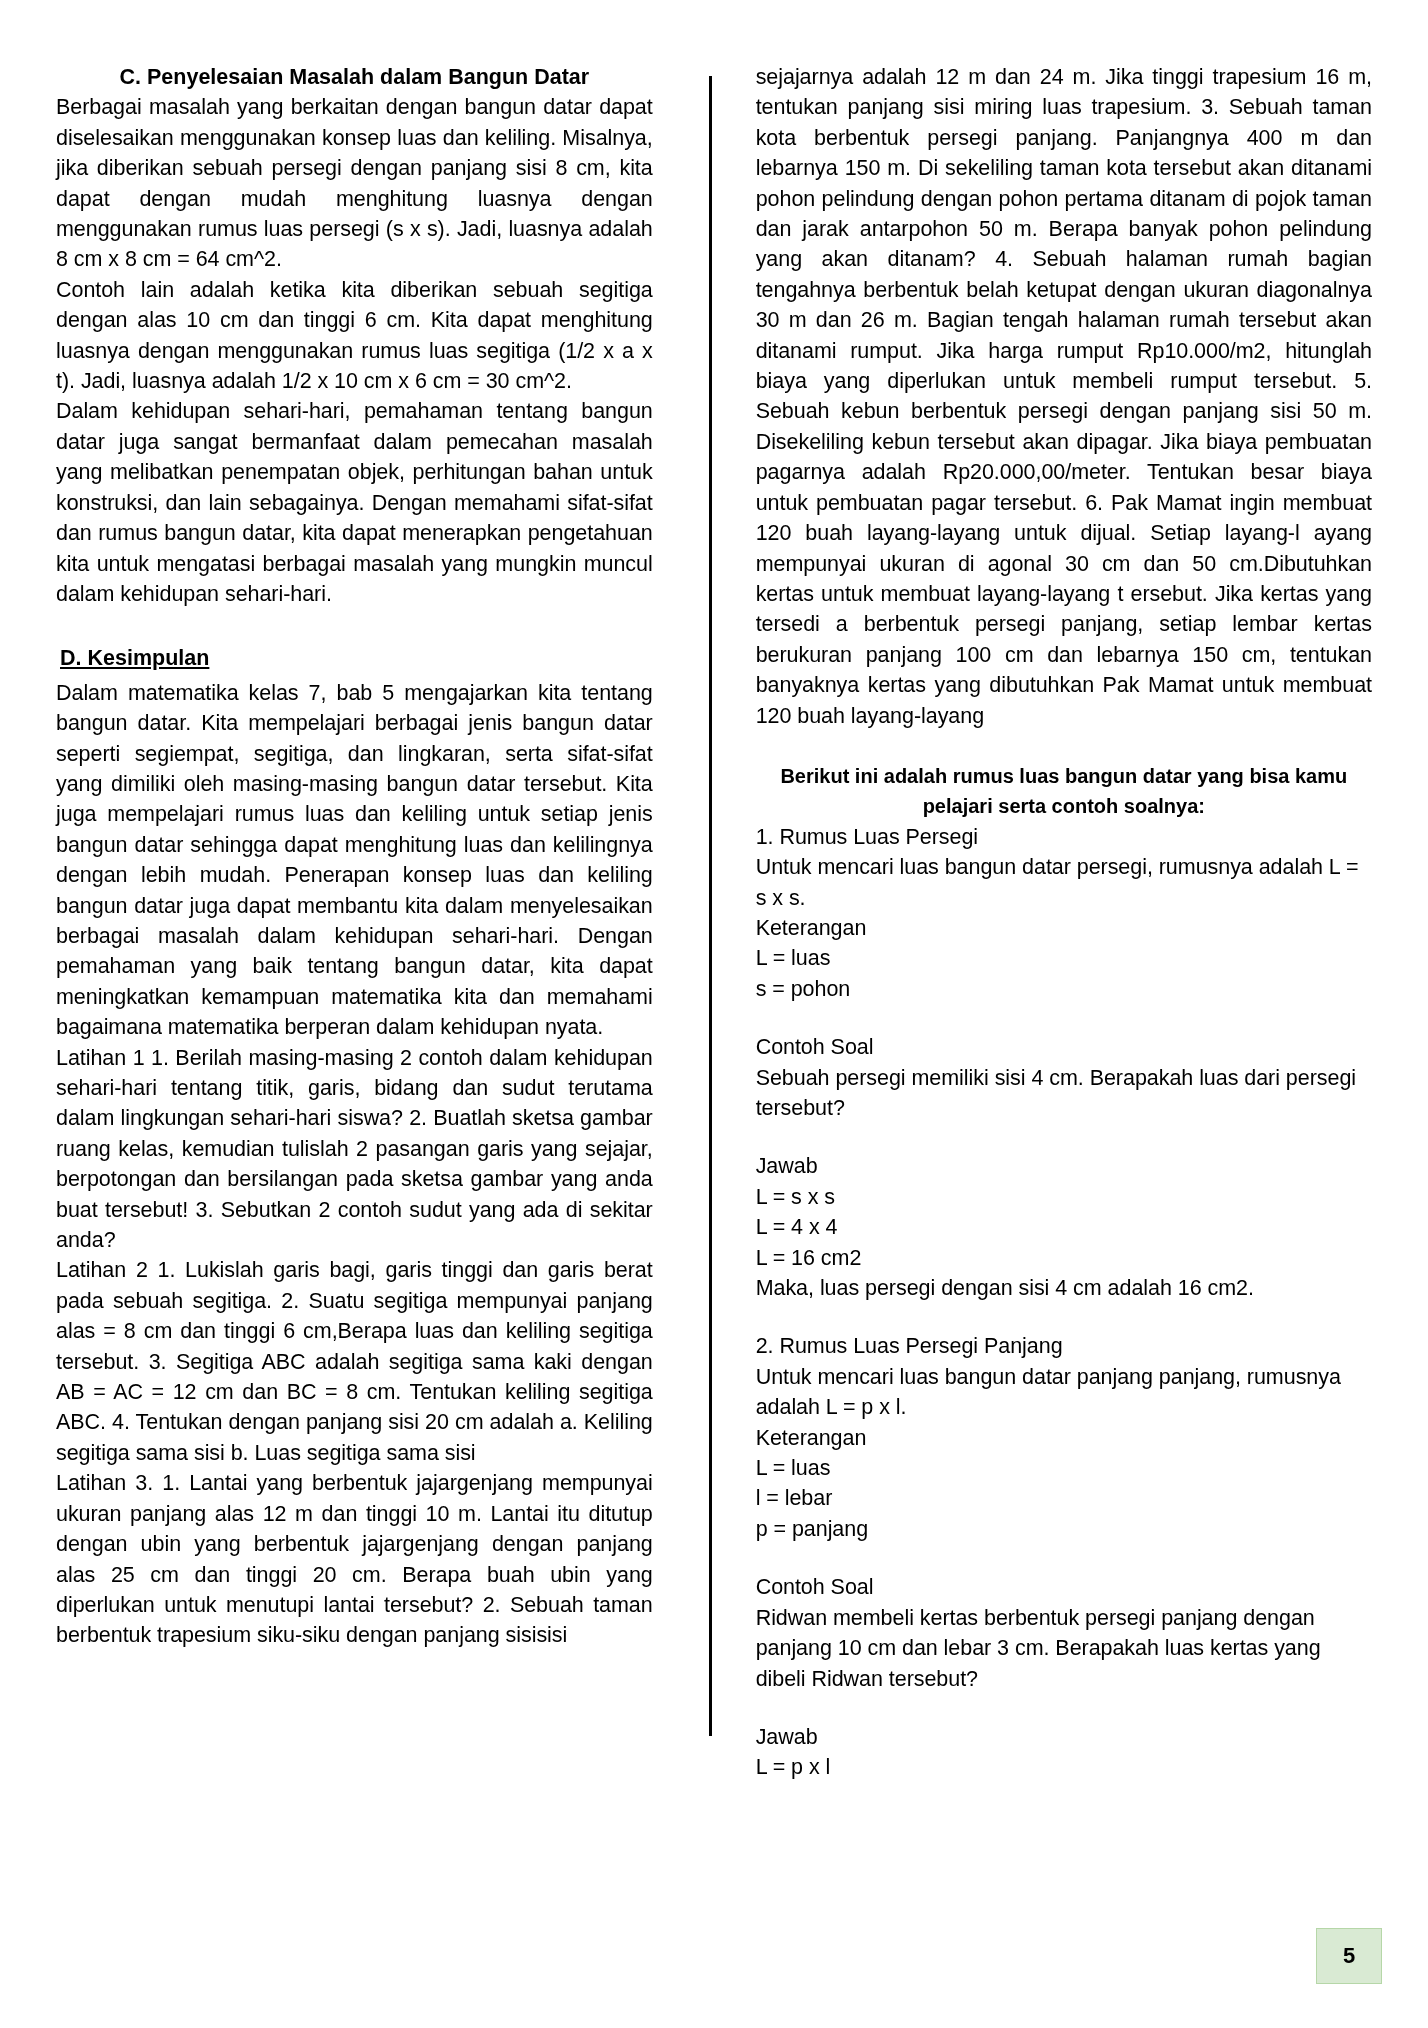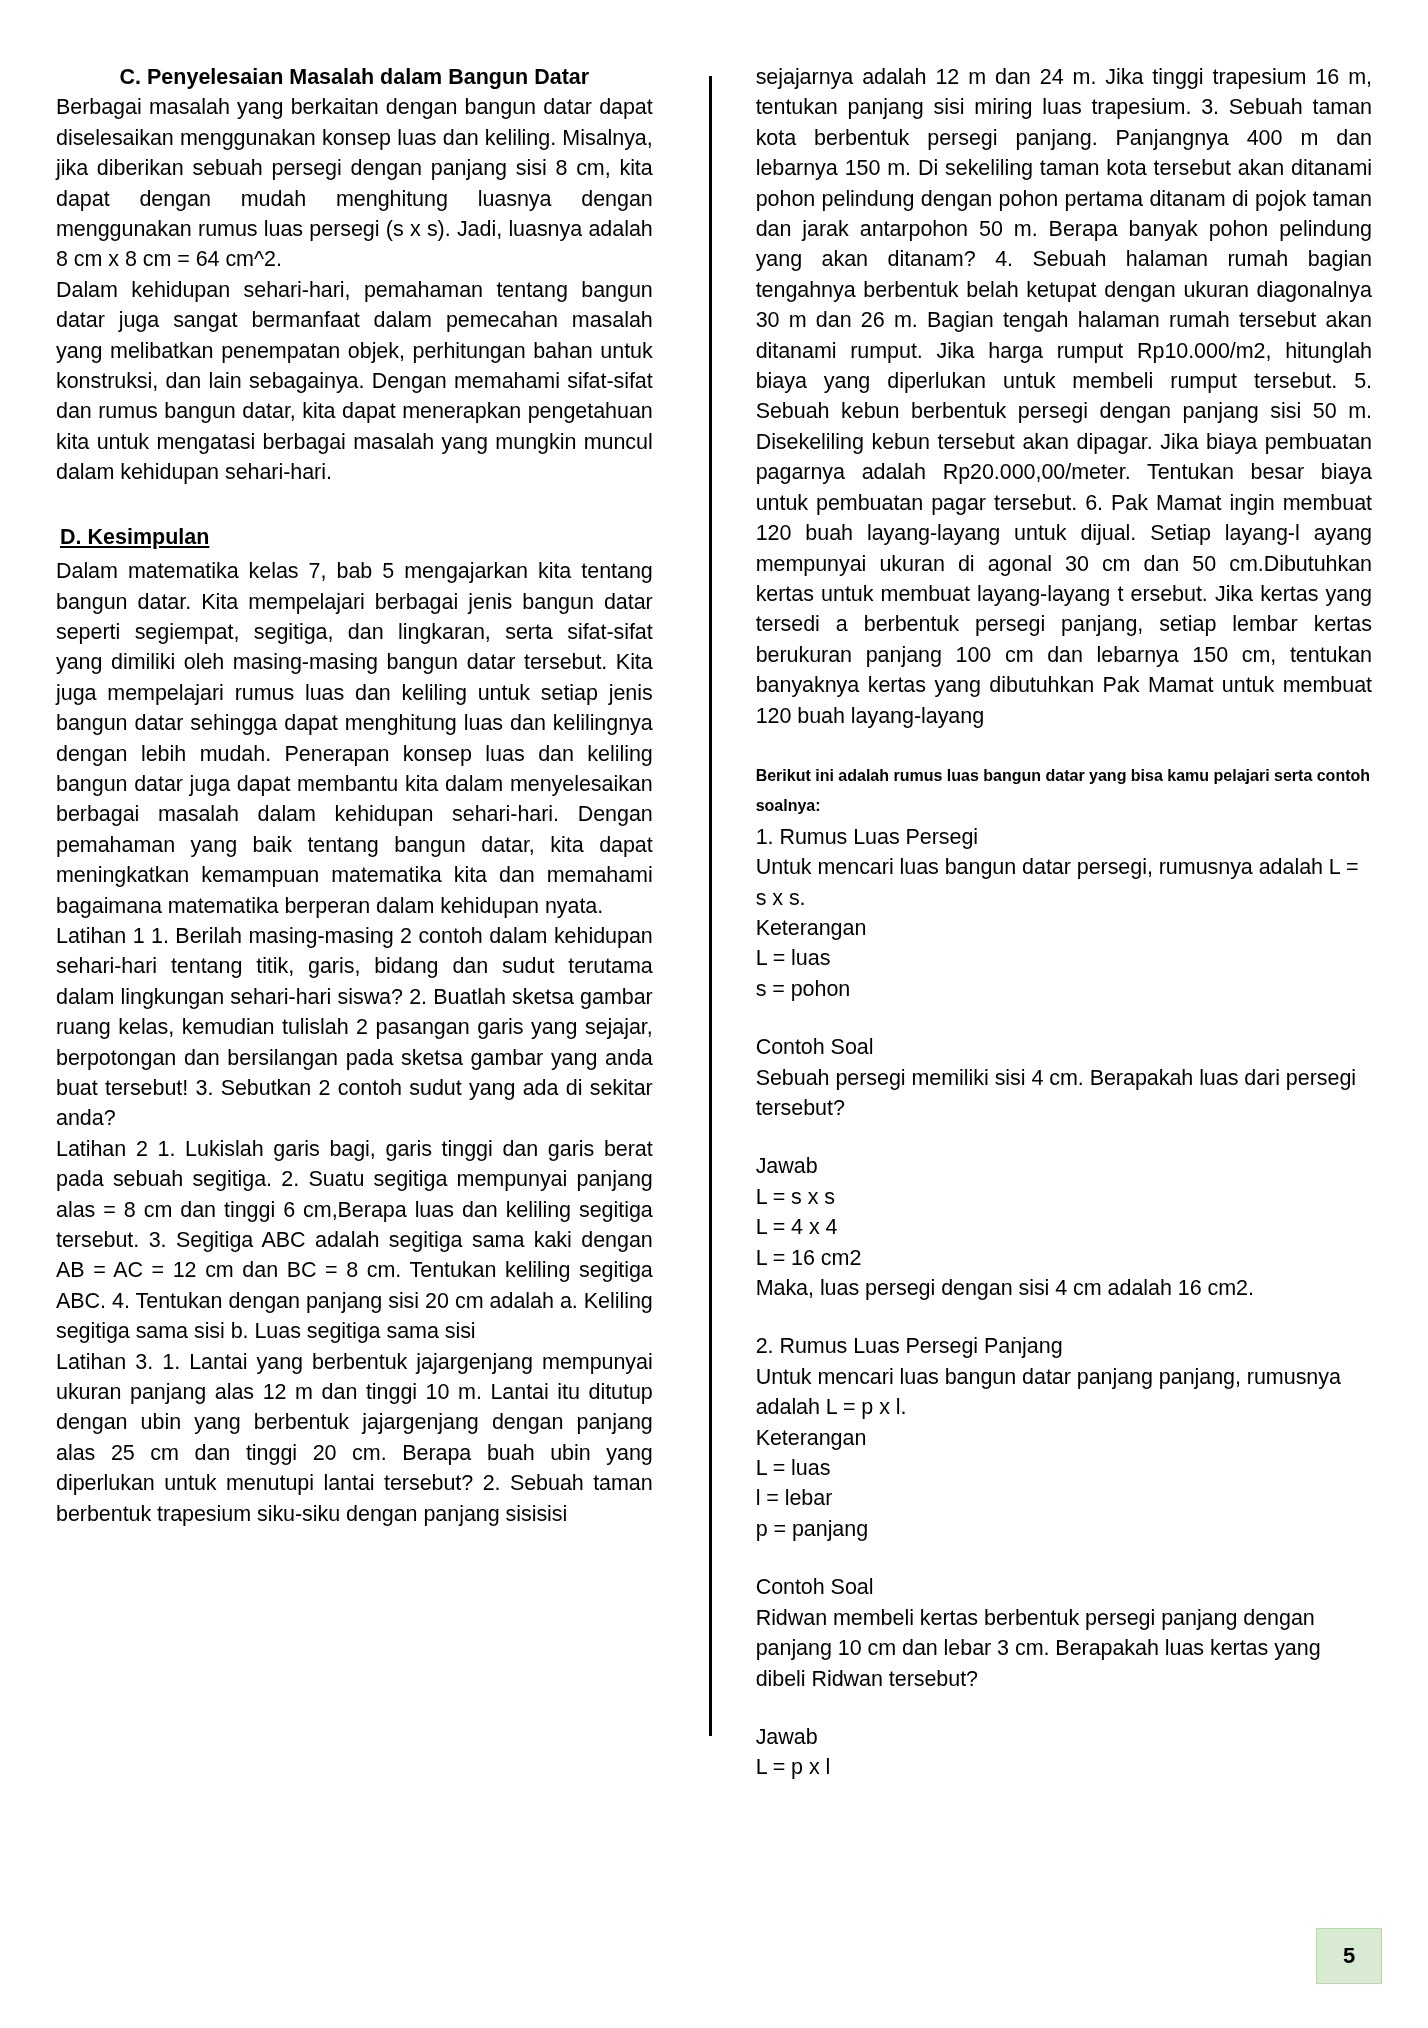--- a/index.html
+++ b/index.html
@@ -75,24 +75,24 @@
   .h-left {
     margin: 4px;
     font-size: 21.5px;
     line-height: 30.4px;
     font-weight: bold;
     text-align: left;
     text-decoration: underline;
   }
   .bold-block {
     margin: 0;
-    font-size: 16px;
-    line-height: 30.4px;
-    font-weight: bold;
-    text-align: left;
+    font-size: 20px;
+    line-height: 30.4px;
+    font-weight: bold;
+    text-align: center;
   }
   .gap {
     height: 30px;
   }
   .gap-sm {
     height: 28px;
   }
   .pagebadge {
     position: absolute;
     right: 46px;
@@ -115,20 +115,21 @@
 <div class="page">
 
   <div class="columns">
 
     <div class="col col-left">
 
       <div class="h-center">C.  Penyelesaian Masalah dalam Bangun Datar</div>
 
       <p>Berbagai masalah yang berkaitan dengan bangun datar dapat diselesaikan menggunakan konsep luas dan keliling. Misalnya, jika diberikan sebuah persegi dengan panjang sisi 8 cm, kita dapat dengan mudah menghitung luasnya dengan menggunakan rumus luas persegi (s x s). Jadi, luasnya adalah 8 cm x 8 cm = 64 cm^2.</p>
 
+      <p>Contoh lain adalah ketika kita diberikan sebuah segitiga dengan alas 10 cm dan tinggi 6 cm. Kita dapat menghitung luasnya dengan menggunakan rumus luas segitiga (1/2 x a x t). Jadi, luasnya adalah 1/2 x 10 cm x 6 cm = 30 cm^2.</p>
 
       <p>Dalam kehidupan sehari-hari, pemahaman tentang bangun datar juga sangat bermanfaat dalam pemecahan masalah yang melibatkan penempatan objek, perhitungan bahan untuk konstruksi, dan lain sebagainya. Dengan memahami sifat-sifat dan rumus bangun datar, kita dapat menerapkan pengetahuan kita untuk mengatasi berbagai masalah yang mungkin muncul dalam kehidupan sehari-hari.</p>
 
       <div class="gap"></div>
 
       <div class="h-left">D. Kesimpulan</div>
 
       <p>Dalam matematika kelas 7, bab 5 mengajarkan kita tentang bangun datar. Kita mempelajari berbagai jenis bangun datar seperti segiempat, segitiga, dan lingkaran, serta sifat-sifat yang dimiliki oleh masing-masing bangun datar tersebut. Kita juga mempelajari rumus luas dan keliling untuk setiap jenis bangun datar sehingga dapat menghitung luas dan kelilingnya dengan lebih mudah. Penerapan konsep luas dan keliling bangun datar juga dapat membantu kita dalam menyelesaikan berbagai masalah dalam kehidupan sehari-hari. Dengan pemahaman yang baik tentang bangun datar, kita dapat meningkatkan kemampuan matematika kita dan memahami bagaimana matematika berperan dalam kehidupan nyata.</p>
 
       <p>Latihan 1 1. Berilah masing-masing 2 contoh dalam kehidupan sehari-hari tentang titik, garis, bidang dan sudut terutama dalam lingkungan sehari-hari siswa? 2. Buatlah sketsa gambar ruang kelas, kemudian tulislah 2 pasangan garis yang sejajar, berpotongan dan bersilangan pada sketsa gambar yang anda buat tersebut! 3. Sebutkan 2 contoh sudut yang ada di sekitar anda?</p>

